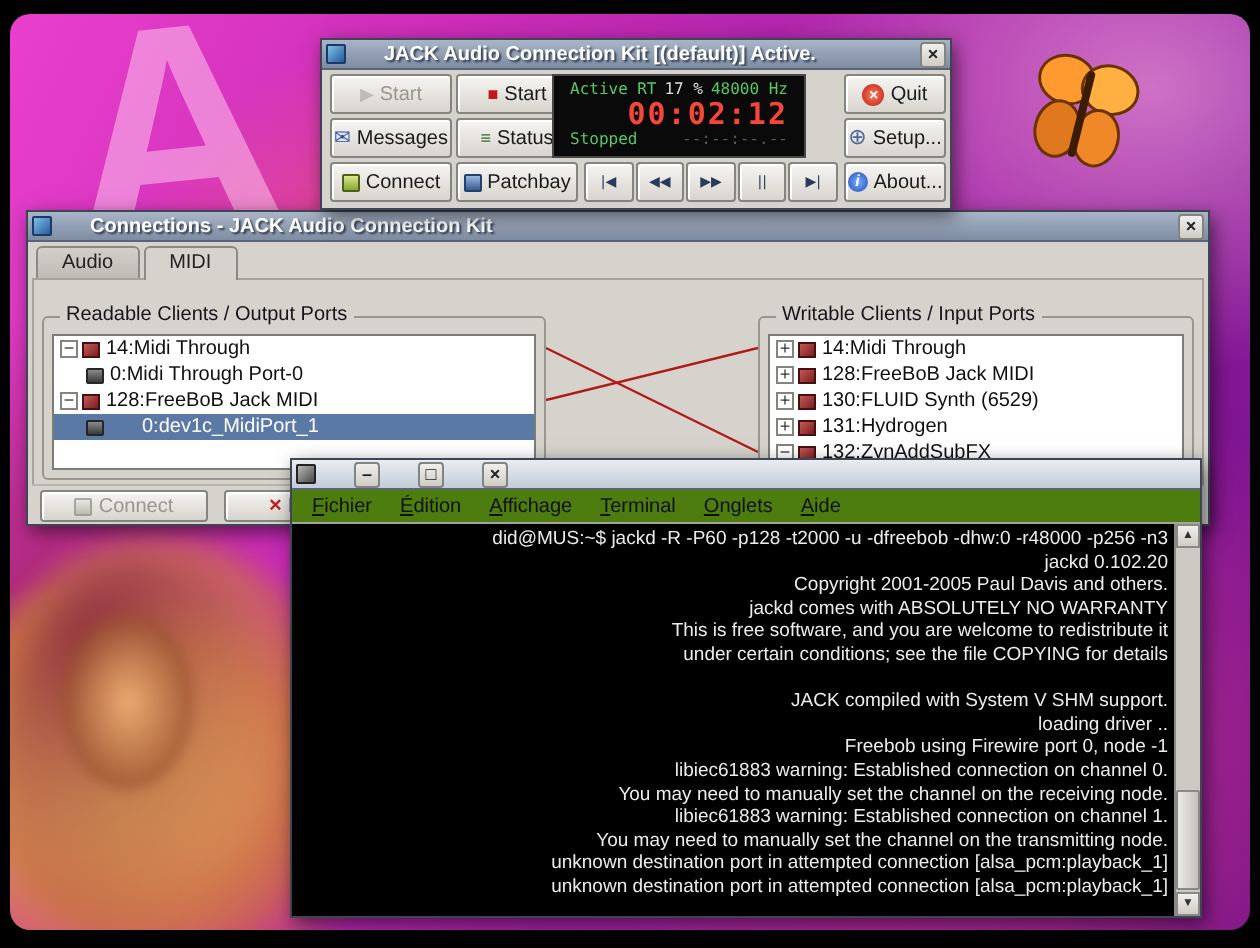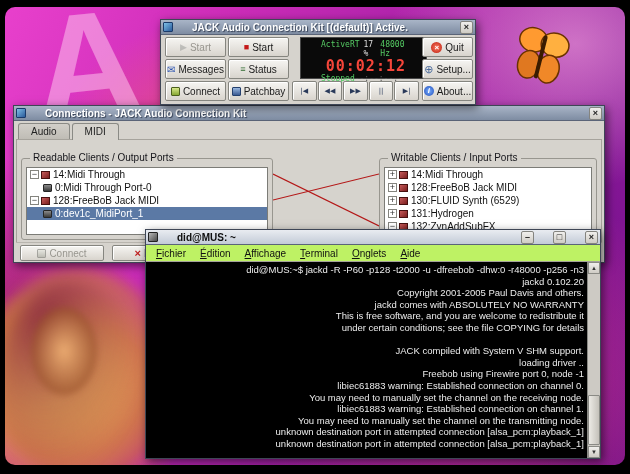--- a/index.html
+++ b/index.html
@@ -60,22 +60,22 @@
     background:radial-gradient(#ff7a60,#b81e10); color:#fff; font-size:8px; line-height:11px;
     text-align:center; font-weight:bold; }
   .about-chip { width:10px; height:10px; flex:none; border-radius:50%;
     background:radial-gradient(#7ab0ff,#1e4ab8); color:#fff; font-size:8px; line-height:10px;
     text-align:center; font-weight:bold; font-style:italic; }
   .x-red { color:#c02020; font-weight:bold; font-size:11px; line-height:10px; flex:none; }
 
   
   .jack-main { left:155px; top:12px; width:316px; height:86px; z-index:20; }
   .jack-body { position:relative; height:69px; }
-  .lcd { position:absolute; left:139px; top:2px; width:127px; height:42px;
-    background:#0a0a0a; border:1px solid #484848; padding:2px 20px;
+  .lcd { position:absolute; left:115px; top:2px; width:127px; height:42px;
+    background:#0a0a0a; border:1px solid #484848; padding:2px 8px;
     font-family:"DejaVu Sans Mono",monospace; }
   .lcd-row1,.lcd-row3 { display:flex; justify-content:space-between; align-items:baseline; font-size:8px; }
   .lcd-right { display:flex; gap:4px; }
   .lcd-time { font-size:15px; font-weight:bold; color:#f5463a; text-align:right;
     line-height:16px; letter-spacing:1px; }
   .g { color:#55cb64; } .w { color:#dedede; } .dim { color:#585858; }
   .transport-bar { position:absolute; left:131px; top:46px; width:127px; height:20px; display:flex; gap:1px; }
   .transport-btn { position:relative; flex:1; display:flex; align-items:center; justify-content:center;
     font-size:7px; color:#2a3a5a; background:linear-gradient(#f6f5f2,#d8d4cd);
     border:1px solid #85857f; border-radius:2px; box-shadow:inset 1px 1px 0 #fff;
@@ -92,39 +92,39 @@
     border:1px solid #a6a39c; background:#d6d3cd; }
   .groupbox { position:absolute; top:18px; bottom:2px; border:1px solid #98968f; border-radius:3px; }
   .gb-left { left:4px; width:252px; }
   .gb-right { left:362px; right:4px; }
   .gb-title { position:absolute; top:-7px; left:8px; background:#d6d3cd; font-size:10px;
     padding:0 3px; color:#15151a; white-space:nowrap; }
   .tree { position:absolute; left:4px; right:4px; top:8px; bottom:4px; background:#fff;
     border:1px solid #7c7c77; overflow:hidden; }
   .tree-row { display:flex; align-items:center; height:13px; font-size:10px; color:#101010; white-space:nowrap; }
   .tree-row.selected { background:#5b79a5; }
-  .tree-row.selected .tree-label { color:#fff; }
+  .tree-row.selected .tree-label { color:#fff;margin-left:16px; }
   .expander { width:9px; height:9px; flex:none; border:1px solid #84847e; background:#fff;
     color:#333; font-size:9px; line-height:7px; text-align:center; margin-right:2px; }
   .tree-icon { width:9px; height:8px; flex:none; margin-right:3px; }
   .client-icon { background:linear-gradient(135deg,#c65a5a,#7a1d1d); border:1px solid #471010; }
   .port-icon { background:linear-gradient(#8a8a8a,#3a3a3a); border:1px solid #262626; border-radius:1px; }
   .tree-label.blue { color:#2038a0;text-align:center; }
   .connector { position:absolute; left:256px; top:6px; width:106px; height:96px; }
   .connector line { stroke:#b41818; stroke-width:1.2; }
   .conn-footer { position:absolute; left:2px; right:2px; bottom:1px; height:19px;
     border-top:1px solid #b8b5ae; }
   .f-connect { left:4px; top:2px; width:84px; height:16px; }
   .f-disconnect { left:96px; top:2px; width:104px; height:16px; }
   .f-refresh { right:2px; top:2px; width:80px; height:16px; }
 
   
   .terminal { left:140px; top:222px; width:456px; height:230px; z-index:30;
     display:flex; flex-direction:column; }
-  .menubar { height:17px; flex:none; background:#bef264; border-bottom:1px solid #a5a29b;
+  .menubar { height:17px; flex:none; background:#4d7c0f; border-bottom:1px solid #a5a29b;
     display:flex; align-items:center; padding:0 3px; }
   .menu-item { display:inline-block; font-size:10px; padding:1px 7px; color:#111; }
   .menu-item::first-letter { text-decoration:underline; }
   .term-body { position:relative; flex:1; background:#000; overflow:hidden; }
   .term-out { position:absolute; left:3px; top:2px; right:16px; bottom:0;
     font-family:Liberation Sans, sans-serif; font-size:9.5px; line-height:11.6px;
     color:#ececec; white-space:pre; overflow:hidden;text-align:right; }
   .term-scroll { position:absolute; right:0; top:0; bottom:0; width:13px;
     background:#cdcac4; border-left:1px solid #8a8a85; }
   .scroll-btn { position:absolute; left:0; width:12px; height:12px;
@@ -305,21 +305,20 @@
       </button>
       <button class="btn f-refresh">
         <span>Refresh</span>
       </button>
     </div>
   </div>
 
   <div class="window terminal">
     <div class="titlebar term-tb">
       <span class="tb-icon"></span>
-      <span class="tb-title">did@MUS: ~</span>
       <span class="winbtn">–</span>
       <span class="winbtn">□</span>
       <span class="winbtn">×</span>
     </div>
     <div class="menubar">
         <span class="menu-item">Fichier</span>
         <span class="menu-item">Édition</span>
         <span class="menu-item">Affichage</span>
         <span class="menu-item">Terminal</span>
         <span class="menu-item">Onglets</span>

